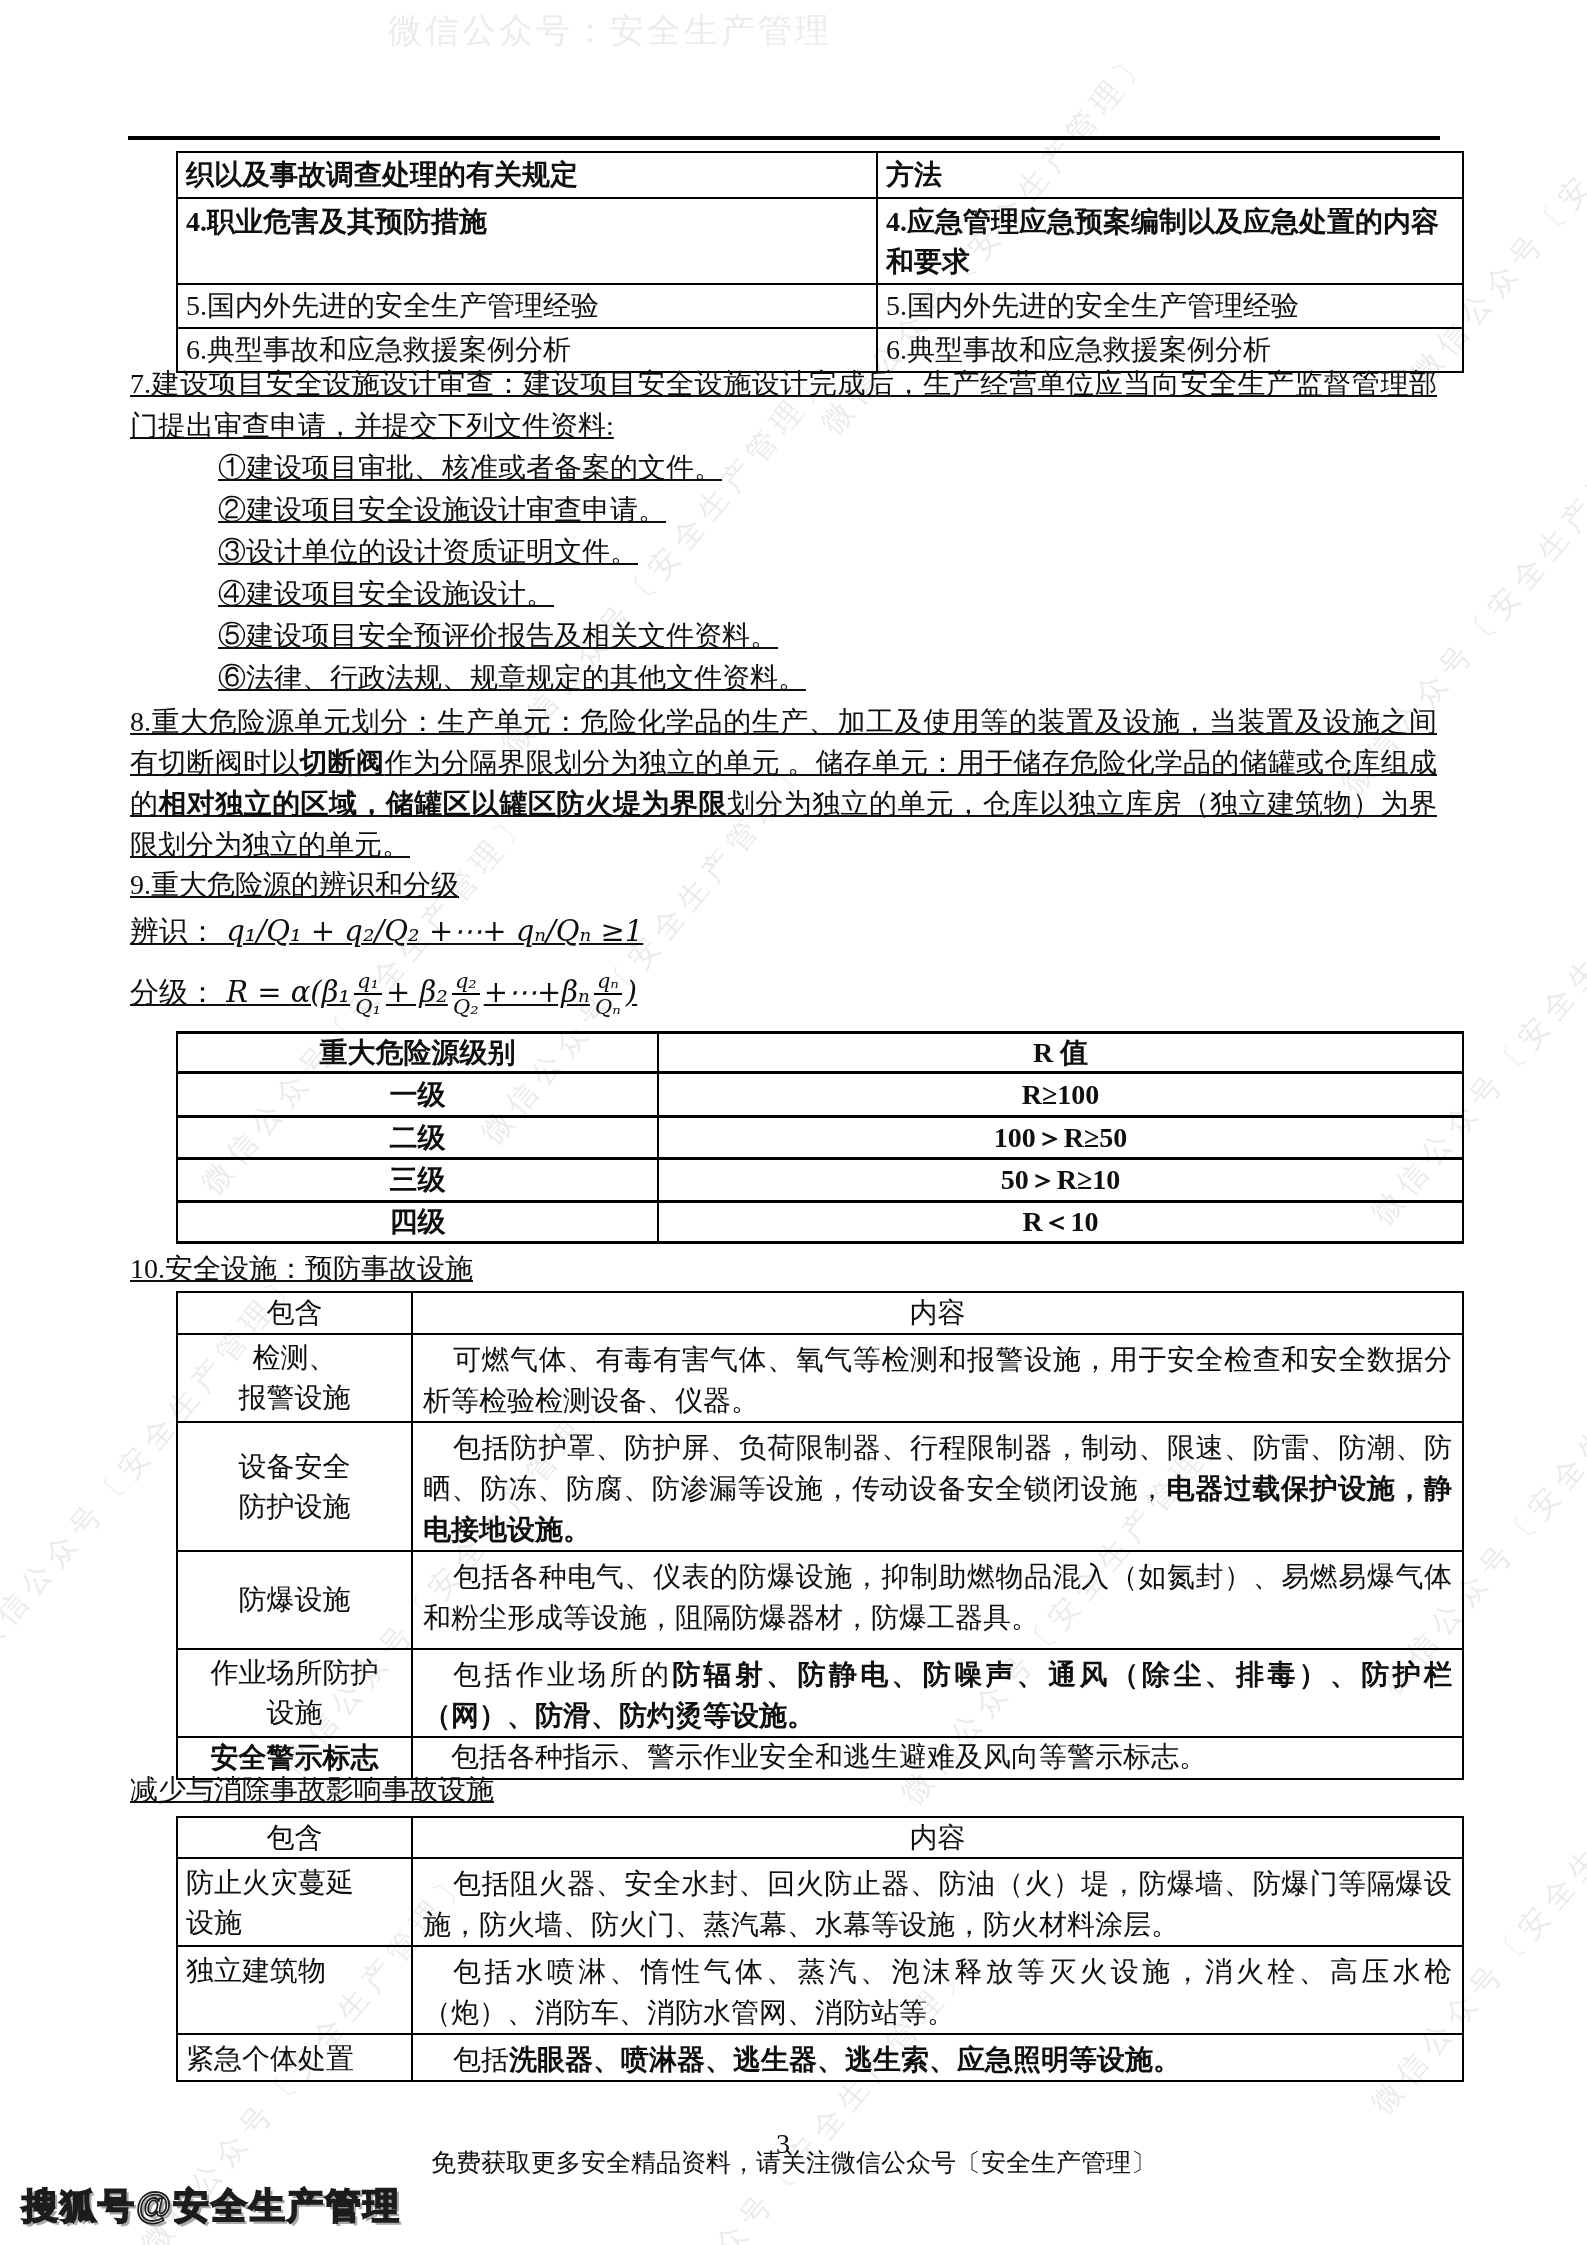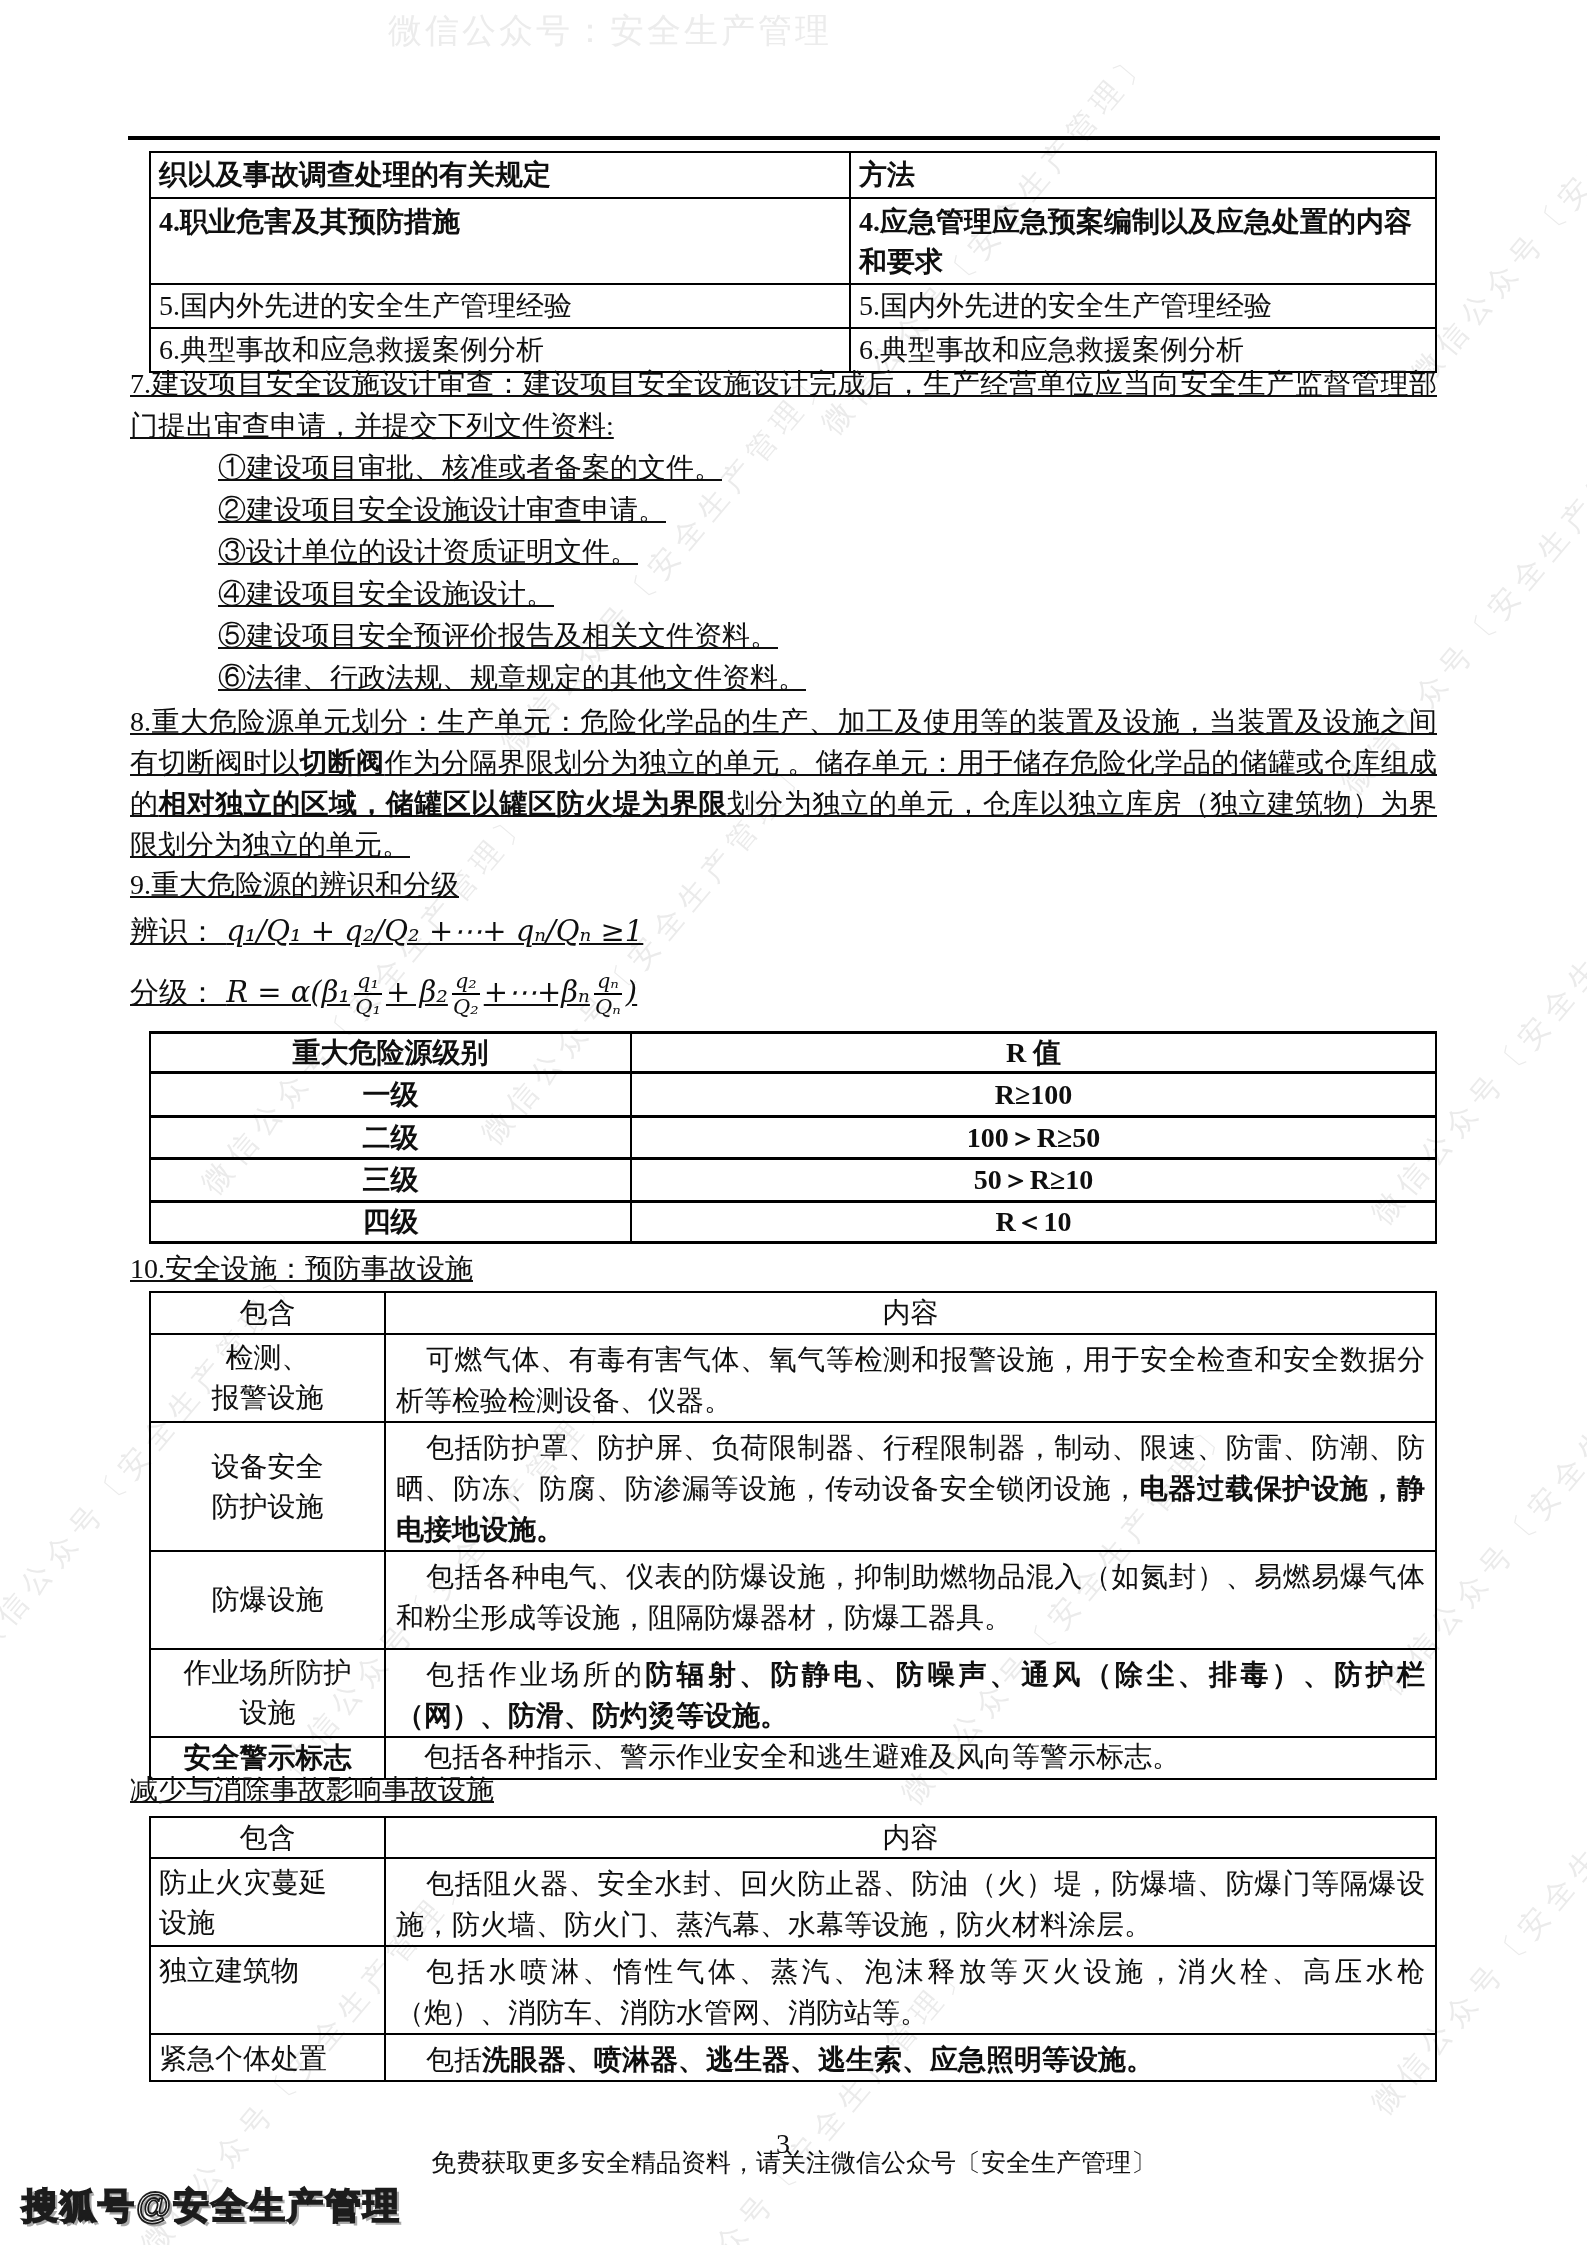--- a/index.html
+++ b/index.html
@@ -18,21 +18,21 @@
     position:absolute;left:388px;top:8px;font-size:34px;color:#ececec;
     letter-spacing:3px;z-index:0;white-space:nowrap;
   }
   
   .content{position:absolute;z-index:2;text-decoration:underline;}
   .bodytext{font-size:28px;line-height:42px;text-align:justify;}
   .b{font-weight:700;}
   
   .topline{position:absolute;left:128px;top:136px;width:1312px;border-top:4px solid #000;z-index:2;}
   
-  table{border-collapse:collapse;table-layout:fixed;width:1286px;background:transparent;}
+  table{border-collapse:collapse;table-layout:fixed;width:1286px;background:transparent;margin-left:27px;}
   td{border:2px solid #000;font-size:28px;overflow:hidden;}
   .tbl{position:absolute;left:149px;z-index:2;}
   
   .t1 td{padding-left:8px;vertical-align:middle;line-height:40px;}
   .t1 .r2 td{vertical-align:top;padding-top:3px;}
   .t1 .hdr td, .t1 .r2 td{font-weight:700;}
   
   .t2 td{border-width:3px 2px;text-align:center;vertical-align:middle;line-height:30px;font-weight:bold;}
   .t2 .bold td{font-weight:700;}
   

